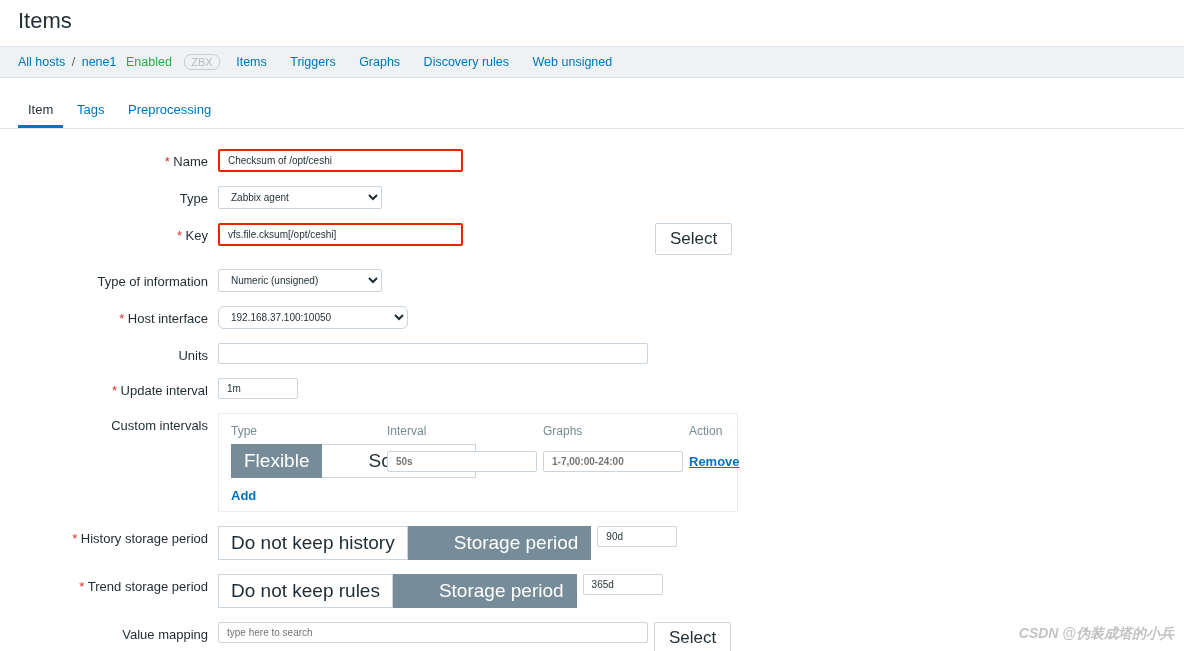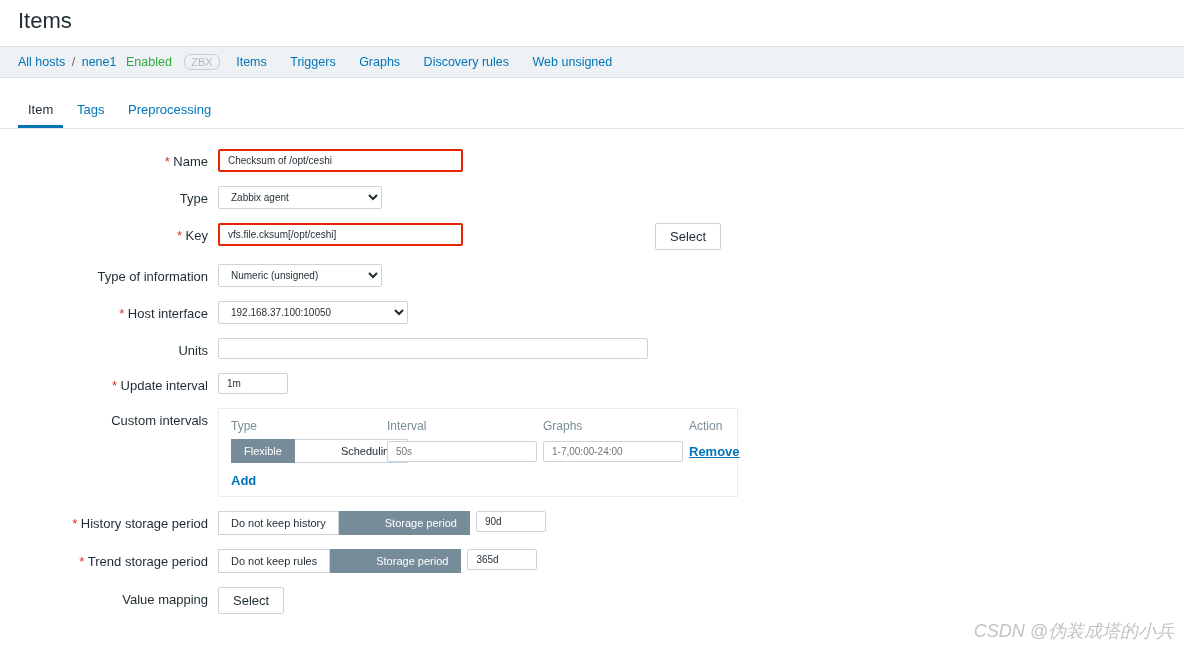--- a/index.html
+++ b/index.html
@@ -65,38 +65,38 @@
     font-size: 10px;
     border: 1px solid #c9d4dc;
     padding: 4px 8px;
     border-radius: 2px;
     background: #fff;
     color: #1f2c33;
   }
   .w-lg { width: 430px; }
   .w-md { width: 245px; }
   .w-select { width: 164px; }
-  .w-select-wide { width: 190px; }
-  .w-sm { width: 70px; }
+  .w-select-wide { width: 190px; border-radius: 6px; }
+  .w-sm { width: 80px; }
   .btn {
     border: 1px solid #c9d4dc;
     background: #fff;
     padding: 5px 14px;
     border-radius: 2px;
     cursor: pointer;
     color: #1f2c33;
-    font-size: 13px;
+    font-size: 17px;
   }
   .seg-btn {
     border: 1px solid #c9d4dc;
     background: #fff;
     padding: 5px 12px;
     cursor: pointer;
     color: #1f2c33;
-    font-size: 11px;
+    font-size: 19px;
   }
   .seg-btn.selected {
     background: #768d99;
     color: #fff;
     border-color: #768d99;
   }
   .seg-group { display: inline-flex; }
   .seg-group .seg-btn + .seg-btn { border-left: none; padding-left: 46px; }
   .link { color: #0275b8; text-decoration: underline; cursor: pointer; font-size: 13px; font-weight: bold; }
   .intervals-box {
@@ -104,27 +104,28 @@
     padding: 10px 12px 8px;
     width: 520px;
   }
   .int-hdr, .int-row {
     display: grid;
     grid-template-columns: 150px 150px 140px 60px;
     column-gap: 6px;
     align-items: center;
   }
   .int-hdr { color: #768d99; font-size: 12px; padding-bottom: 6px; }
-  .int-row input { width: 100%; }
+  .int-row input { width: 100%; font-weight: bold; }
   .int-add { margin-top: 10px; }
   .redbox { border: 2px solid #e62600 !important; }
   .watermark {
     position: fixed; right: 10px; bottom: 8px;
-    color: rgba(120,120,120,.45); font-size: 18px; font-style: italic;
+    color: rgba(120,120,120,.45); font-size: 14px; font-style: italic;
     pointer-events: none;
+    font-weight: bold;
   }
 </style>
 </head>
 <body>
 
 <div class="page-title">Items</div>
 
 <div class="navbar">
   <a href="#">All hosts</a>
   <span class="bc-sep">/</span>
@@ -249,19 +250,20 @@
         <button class="seg-btn">Do not keep rules</button>
         <button class="seg-btn selected">Storage period</button>
       </span>
       <input type="text" class="w-sm" value="365d" style="">
     </div>
   </div>
 
   <div class="row">
     <div class="label">Value mapping</div>
     <div class="ctrl">
+      <input type="text" class="w-lg" placeholder="type here to search" style="">
       <button class="btn">Select</button>
     </div>
   </div>
 
 </div>
 
 <div class="watermark">CSDN @伪装成塔的小兵</div>
 
 </body></html>

